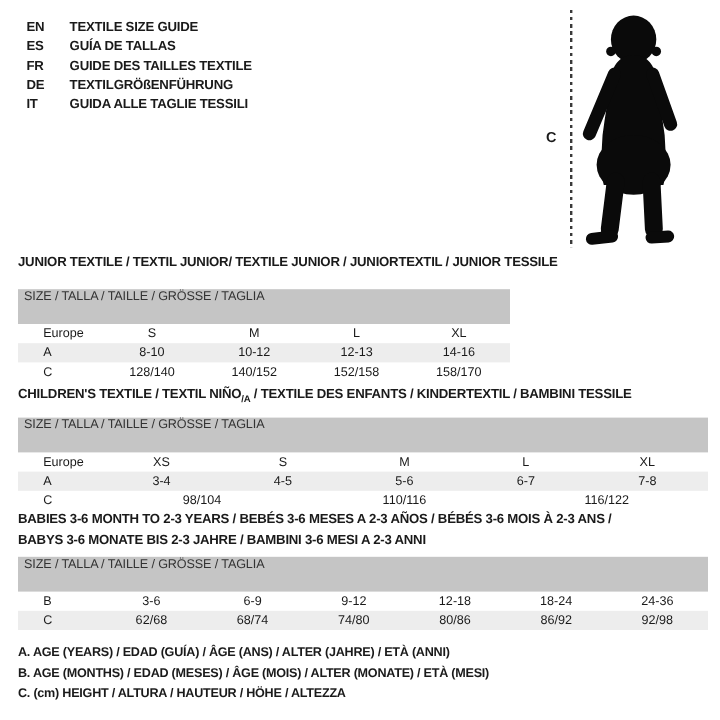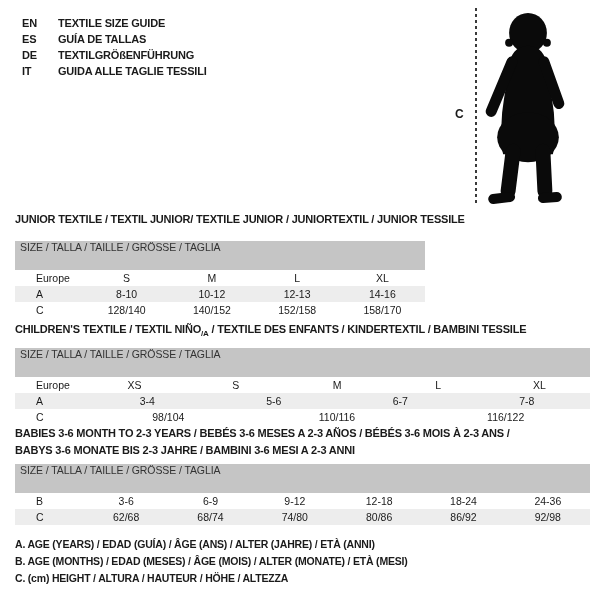--- a/index.html
+++ b/index.html
@@ -37,20 +37,24 @@
 <div id="canvas">
 
   <div class="lang-block">
     <div class="lang-row">
       <span class="lang-code">EN</span>
       <span>TEXTILE SIZE GUIDE</span>
     </div>
     <div class="lang-row">
       <span class="lang-code">ES</span>
       <span>GUÍA DE TALLAS</span>
+    </div>
+    <div class="lang-row">
+      <span class="lang-code">FR</span>
+      <span>GUIDE DES TAILLES TEXTILE</span>
     </div>
     <div class="lang-row">
       <span class="lang-code">DE</span>
       <span>TEXTILGRÖßENFÜHRUNG</span>
     </div>
     <div class="lang-row">
       <span class="lang-code">IT</span>
       <span>GUIDA ALLE TAGLIE TESSILI</span>
     </div>
   </div>
@@ -108,20 +112,21 @@
       <span class="lbl">Europe</span>
       <span class="cl">XS</span>
       <span class="cl">S</span>
       <span class="cl">M</span>
       <span class="cl">L</span>
       <span class="cl">XL</span>
     </div>
     <div class="trow striped">
       <span class="lbl">A</span>
       <span class="cl">3-4</span>
+      <span class="cl">4-5</span>
       <span class="cl">5-6</span>
       <span class="cl">6-7</span>
       <span class="cl">7-8</span>
     </div>
     <div class="trow">
       <span class="lbl">C</span>
       <span class="cl">98/104</span>
       <span class="cl">110/116</span>
       <span class="cl">116/122</span>
     </div>

